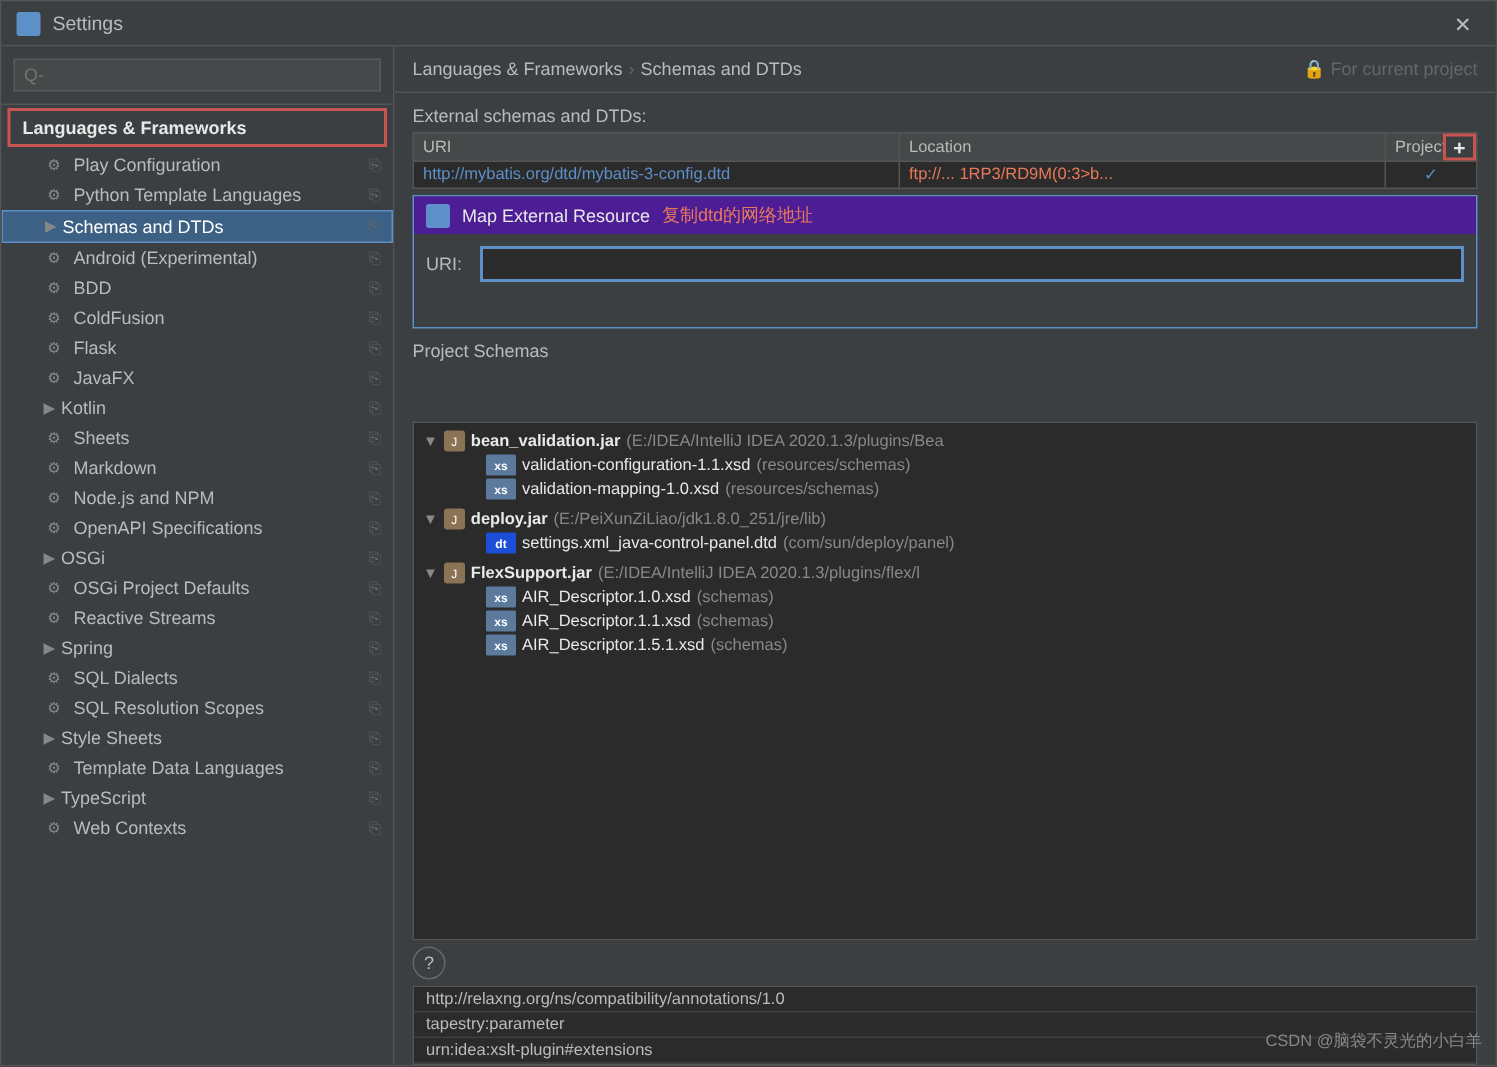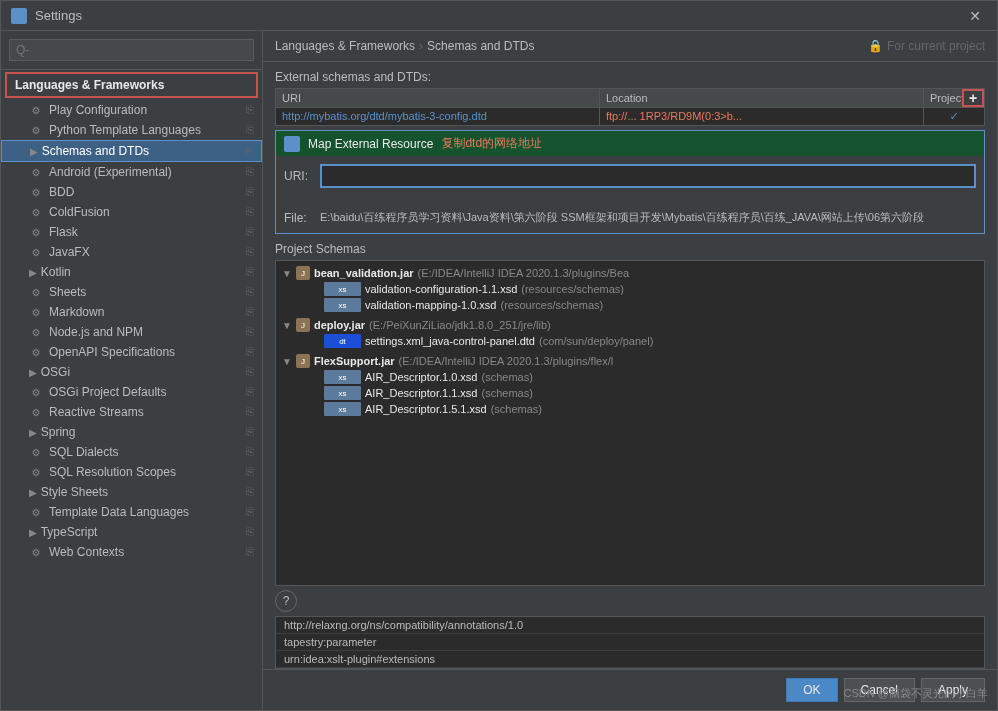--- a/index.html
+++ b/index.html
@@ -259,21 +259,21 @@
 
     
     .map-dialog {
       border: 1px solid #5d8fc9;
       margin: 0 12px 8px;
       background: #3c3f41;
       flex-shrink: 0;
     }
 
     .map-dialog-title {
-      background: #14532d;
+      background: #4c1d95;
       padding: 4px 8px;
       color: #e8e8e8;
       font-size: 12px;
       display: flex;
       align-items: center;
       gap: 8px;
     }
 
     .map-dialog-title .dialog-icon {
       width: 16px;
@@ -336,20 +336,21 @@
       text-overflow: ellipsis;
     }
 
     
     .project-schemas {
       flex: 1;
       display: flex;
       flex-direction: column;
       overflow: hidden;
       padding: 0 12px;
+      gap: 36px;
     }
 
     .project-schemas-title {
       color: #bbb;
       font-size: 12px;
       margin-bottom: 4px;
       flex-shrink: 0;
     }
 
     .schemas-tree {
@@ -404,30 +405,31 @@
     .tree-child {
       padding-left: 20px;
       display: flex;
       align-items: center;
       gap: 4px;
       padding: 1px 2px 1px 20px;
       cursor: pointer;
     }
 
     .tree-file-icon {
-      width: 37px;
+      width: 20px;
       height: 14px;
       background: #5b7a9c;
       border-radius: 1px;
       display: inline-flex;
       align-items: center;
       justify-content: center;
       font-size: 8px;
       color: #fff;
       flex-shrink: 0;
+      font-weight: bold;
     }
 
     .tree-file-name { color: #e8e8e8; }
     .tree-file-path { color: #888; }
 
     
     .help-btn {
       width: 22px;
       height: 22px;
       border-radius: 50%;
@@ -659,24 +661,20 @@
         <div class="map-dialog-title">
           <div class="dialog-icon"></div>
           <span>Map External Resource</span>
           <span class="copy-hint">复制dtd的网络地址</span>
         </div>
         <div class="map-dialog-body">
           <div class="uri-row">
             <span class="uri-label">URI:</span>
             <input class="uri-input" type="text" value="" style="">
           </div>
-          <div class="file-row">
-            <span class="file-label">File:</span>
-            <span class="file-path">E:\baidu\百练程序员学习资料\Java资料\第六阶段 SSM框架和项目开发\Mybatis\百练程序员\百练_JAVA\网站上传\06第六阶段</span>
-          </div>
         </div>
       </div>
 
       <div class="project-schemas">
         <div class="project-schemas-title">Project Schemas</div>
         <div class="schemas-tree">
 
           <div class="tree-group">
             <div class="tree-group-header">
               <span class="tree-arrow">▼</span>
@@ -743,22 +741,17 @@
       </div>
 
       <button class="help-btn">?</button>
 
       <div class="uri-list">
         <div class="uri-list-item">http://relaxng.org/ns/compatibility/annotations/1.0</div>
         <div class="uri-list-item">tapestry:parameter</div>
         <div class="uri-list-item">urn:idea:xslt-plugin#extensions</div>
       </div>
 
-      <div class="bottom-bar">
-        <button class="btn btn-primary">OK</button>
-        <button class="btn">Cancel</button>
-        <button class="btn">Apply</button>
-      </div>
     </div>
   </div>
 </div>
 
 <div class="watermark">CSDN @脑袋不灵光的小白羊</div>
 
 </body></html>

